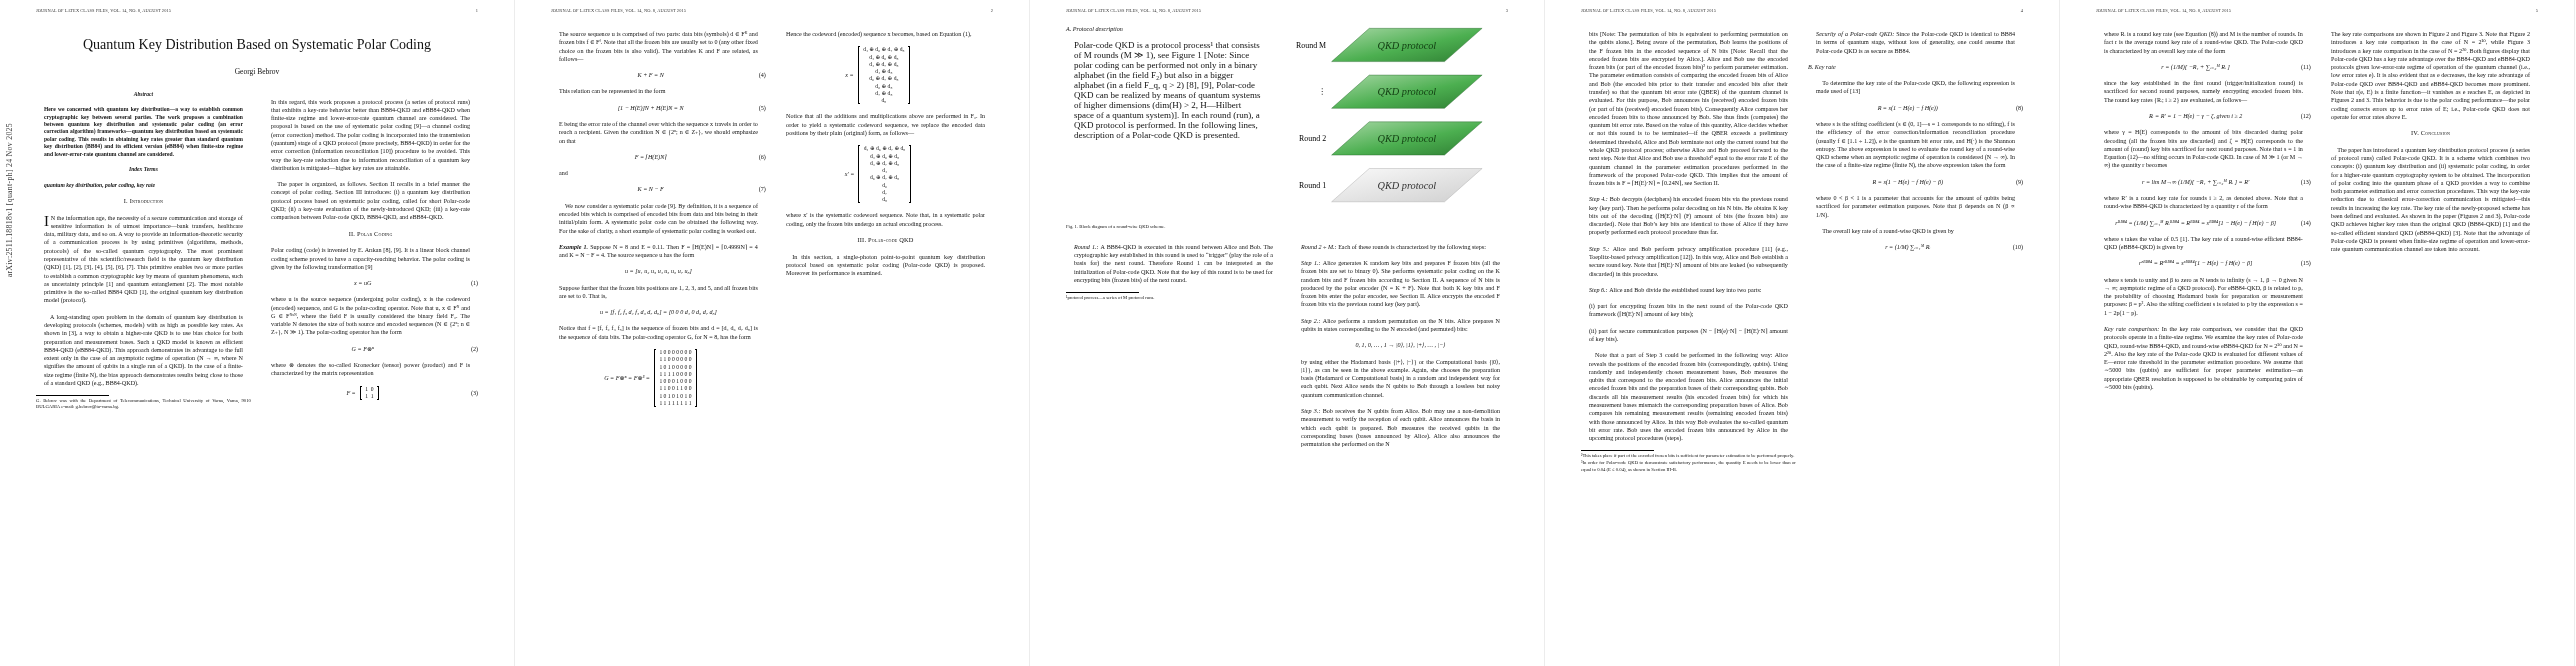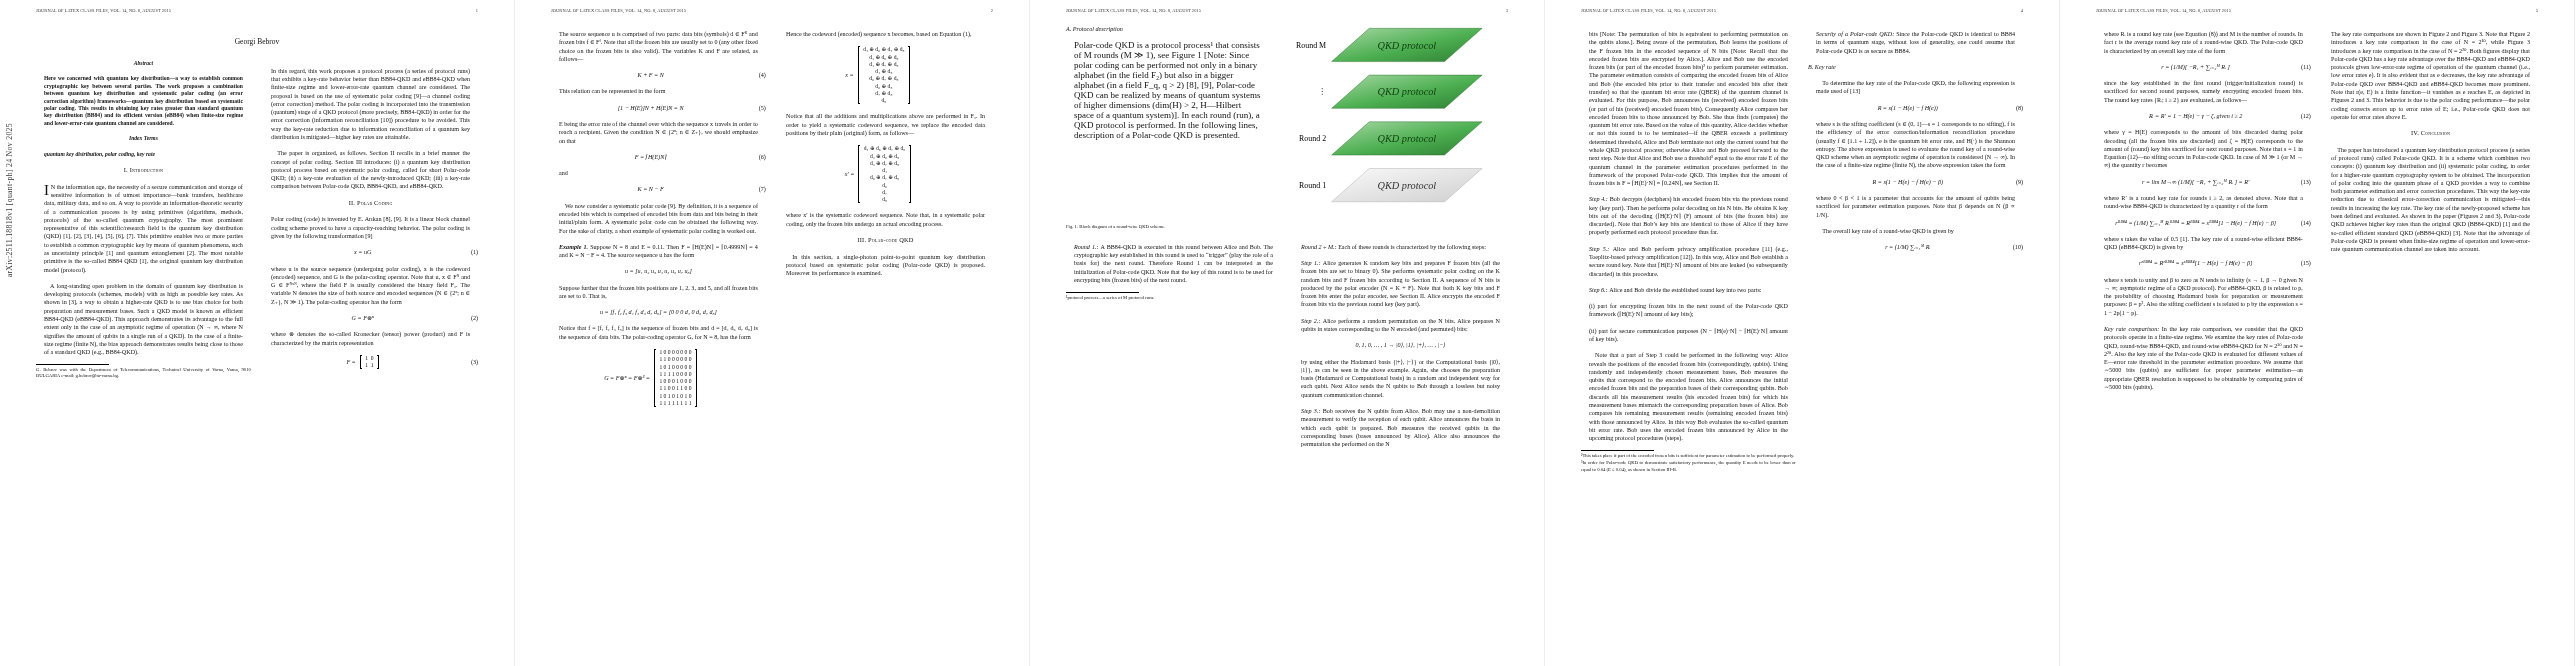--- a/index.html
+++ b/index.html
@@ -5,21 +5,21 @@
   *{box-sizing:border-box}
   html,body{margin:0;padding:0;background:#ffffff}
   #doc{display:flex;width:2576px;height:667px;background:#fff}
   .page{position:relative;width:515px;height:667px;padding:22px 36px 14.5px;background:#fff;
         border-right:0.6px solid #ececec;overflow:hidden;color:#111;
         font-family:"Liberation Serif","DejaVu Serif",serif}
   .hdr{position:absolute;top:8.3px;left:36px;right:36px;display:flex;justify-content:space-between;
        font-size:4.4px;color:#333;letter-spacing:0.1px}
   .masthead{text-align:center;margin:14.5px 0 13.3px}
   .title{font-size:14px;line-height:1.2;font-weight:normal}
-  .author{font-size:7.5px;margin-top:2px}
+  .author{font-size:7.5px;margin-top:14px}
   .cols{display:flex;gap:12.2px;align-items:flex-start}
   .col{flex:1;min-width:0;text-align:justify;font-size:6.1px;line-height:1.36}
   .sec{text-align:center;font-variant:small-caps;letter-spacing:0.2px;font-size:6.4px;margin:5.6px 0 2.8px}
   .absh{text-align:center;font-style:italic;font-weight:bold;font-size:5.6px;margin:1.1px 0 1.7px}
   .sub{font-style:italic;font-size:6.1px;margin:4.4px 0 1.7px;text-align:left}
   .p{margin:8px;text-indent:6.1px}
   .p.noind{text-indent:0}
   .p.abs{font-weight:bold;font-size:5.6px;line-height:1.32}
   .p.it{font-style:italic}
   .dc{float:left;font-size:15px;line-height:12.2px;padding:1.1px 1.7px 0 0}
@@ -55,20 +55,21 @@
 <div id="doc">
     <div class="page">
       <div class="hdr">
         <span class="jname">JOURNAL OF LATEX CLASS FILES, VOL. 14, NO. 8, AUGUST 2015</span>
         <span class="pnum">1</span>
       </div>
       <div class="arxiv">
         <span>arXiv:2511.18818v1  [quant-ph]  24 Nov 2025</span>
       </div>
       <div class="masthead">
+        <div class="title">Quantum Key Distribution Based on Systematic Polar Coding</div>
         <div class="author">Georgi Bebrov</div>
       </div>
       <div class="cols">
         <div class="col">
           <div class="absh">Abstract</div>
           <p class="p noind abs"><span>Here we concerned with quantum key distribution—a way to establish common cryptographic key between several parties. The work proposes a combination between quantum key distribution and systematic polar coding (an error correction algorithm) frameworks—quantum key distribution based on systematic polar coding. This results in obtaining key rates greater than standard quantum key distribution (BB84) and its efficient version (eBB84) when finite-size regime and lower-error-rate quantum channel are considered.</span></p>
           <div class="absh">Index Terms</div>
           <p class="p noind abs it"><span>quantum key distribution, polar coding, key rate</span></p>
           <div class="sec">I. Introduction</div>
           <p class="p noind"><span class="dc">I</span><span>N the information age, the necessity of a secure communication and storage of sensitive information is of utmost importance—bank transfers, healthcare data, military data, and so on. A way to provide an information-theoretic security of a communication process is by using primitives (algorithms, methods, protocols) of the so-called quantum cryptography. The most prominent representative of this scientific/research field is the quantum key distribution (QKD) [1], [2], [3], [4], [5], [6], [7]. This primitive enables two or more parties to establish a common cryptographic key by means of quantum phenomena, such as uncertainty principle [1] and quantum entanglement [2]. The most notable primitive is the so-called BB84 QKD [1], the original quantum key distribution model (protocol).</span></p>

